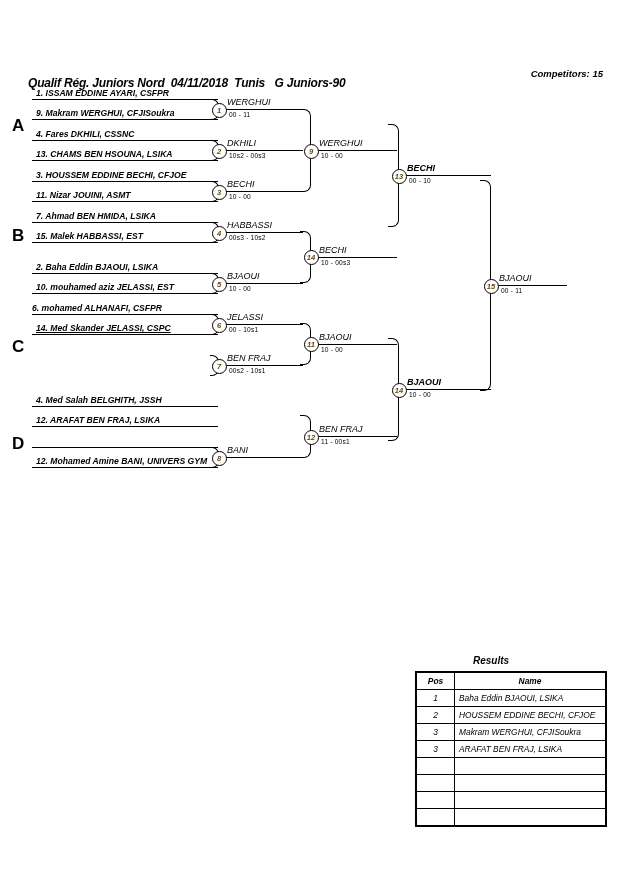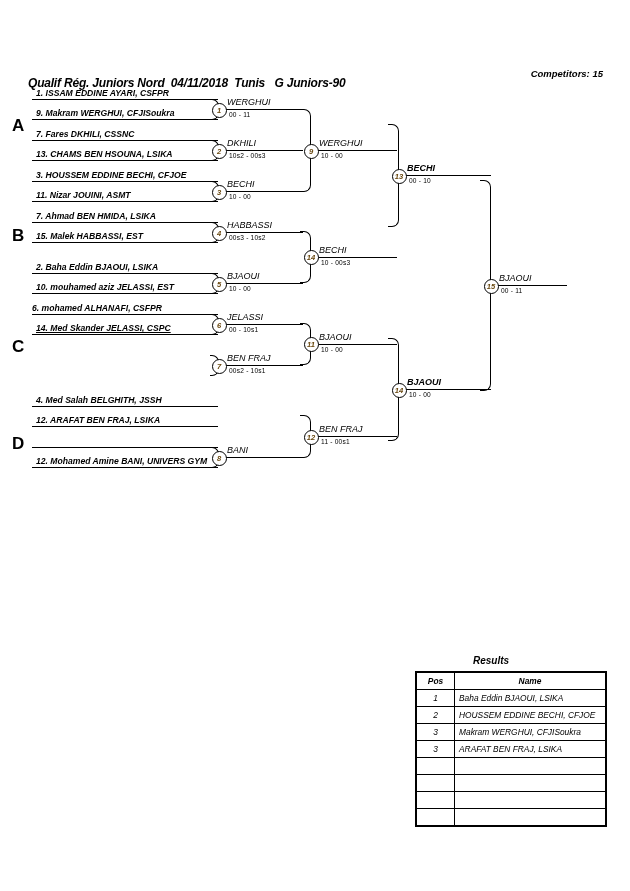--- a/index.html
+++ b/index.html
@@ -57,21 +57,21 @@
 <div class="abs group-letter" style="top:116px">A</div>
 <div class="abs group-letter" style="top:226px">B</div>
 <div class="abs group-letter" style="top:337px">C</div>
 <div class="abs group-letter" style="top:434px">D</div>
 
 <div id="entries">
     <div class="abs entry-label" style="left: 36px; top: 88px;">1. ISSAM EDDINE AYARI, CSFPR</div>
     <div class="abs entry-rule" style="left: 32px; top: 99px; width: 186px;"></div>
     <div class="abs entry-label" style="left: 36px; top: 108px;">9. Makram WERGHUI, CFJISoukra</div>
     <div class="abs entry-rule" style="left: 32px; top: 119px; width: 186px;"></div>
-    <div class="abs entry-label" style="left: 36px; top: 129px;">7. Fares DKHILI, CSSNC</div>
+    <div class="abs entry-label" style="left: 36px; top: 129px;">4. Fares DKHILI, CSSNC</div>
     <div class="abs entry-rule" style="left: 32px; top: 140px; width: 186px;"></div>
     <div class="abs entry-label" style="left: 36px; top: 149px;">13. CHAMS BEN HSOUNA, LSIKA</div>
     <div class="abs entry-rule" style="left: 32px; top: 160px; width: 186px;"></div>
     <div class="abs entry-label" style="left: 36px; top: 170px;">3. HOUSSEM EDDINE BECHI, CFJOE</div>
     <div class="abs entry-rule" style="left: 32px; top: 181px; width: 186px;"></div>
     <div class="abs entry-label" style="left: 36px; top: 190px;">11. Nizar JOUINI, ASMT</div>
     <div class="abs entry-rule" style="left: 32px; top: 201px; width: 186px;"></div>
     <div class="abs entry-label" style="left: 36px; top: 211px;">7. Ahmad BEN HMIDA, LSIKA</div>
     <div class="abs entry-rule" style="left: 32px; top: 222px; width: 186px;"></div>
     <div class="abs entry-label" style="left: 36px; top: 231px;">15. Malek HABBASSI, EST</div>

